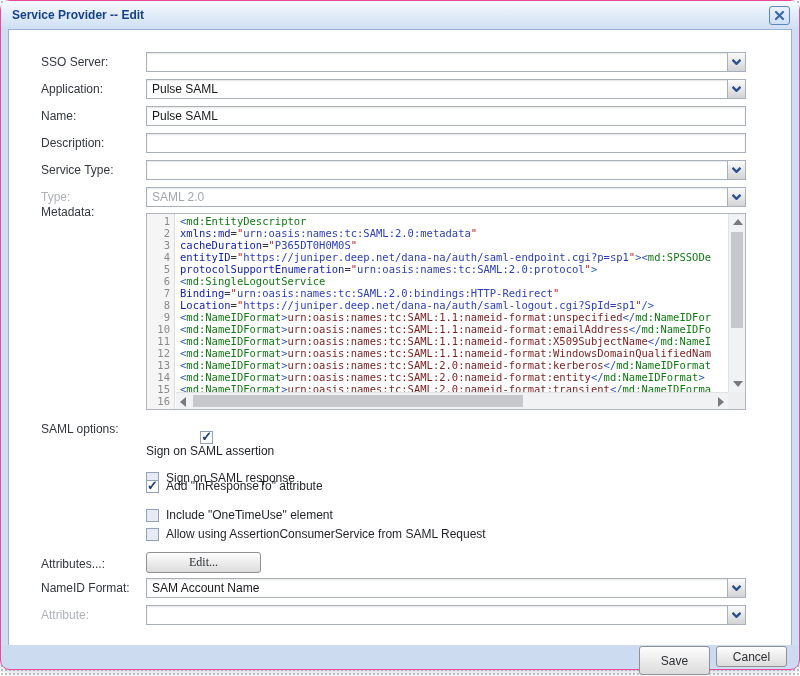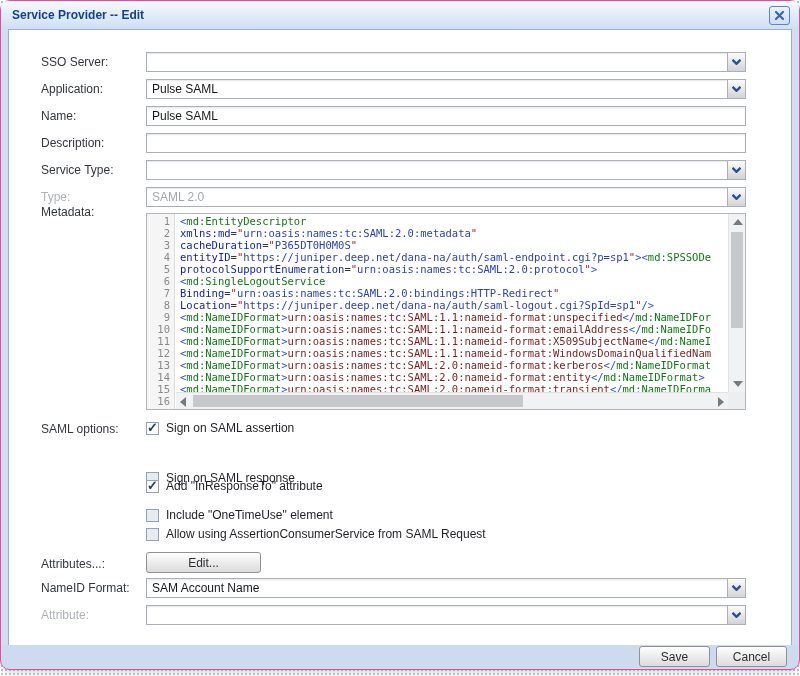--- a/index.html
+++ b/index.html
@@ -112,22 +112,22 @@
     font-size:13px;font-weight:bold;color:#1f3f77;
   }
   .cbl{font-size:12px;color:#1f2126;white-space:nowrap;}
   
   .pushbtn{
     box-sizing:border-box;border:1px solid #8f9194;border-radius:3px;
     background:linear-gradient(#fefefe,#ececec 50%,#dcdcdc);
     font-family:"Liberation Sans", sans-serif;font-size:12px;color:#2d2f33;
     text-align:center;cursor:pointer;
   }
-  .editbtn{position:absolute;left:137px;top:522px;width:115px;height:21px;}
-  .savebtn{position:absolute;right:88px;top:1px;width:71px;height:21px;}
+  .editbtn{position:absolute;left:137px;top:522px;width:115px;height:21px;font-family:Liberation Serif, serif;}
+  .savebtn{position:absolute;right:88px;top:1px;width:71px;height:29px;}
   .cancelbtn{position:absolute;right:11px;top:1px;width:71px;height:21px;}
 </style>
 </head>
 <body>
 
 <div class="dialog">
 
   <div class="titlebar">
     <span class="title">Service Provider -- Edit</span>
     <div class="closebtn">
@@ -233,21 +233,21 @@
       <div class="hsb">
         <div class="tri tri-left"></div>
         <div class="hthumb"></div>
         <div class="tri tri-right"></div>
       </div>
       <div class="sbcorner"></div>
     </div>
 
     <div class="row-label" style="top:389px">SAML options:</div>
     <div>
-        <div class="cbrow" style="top: 390px;">
+        <div class="cbrow" style="top: 401px; flex-direction: column;">
           <span class="cb checked"></span>
           <span class="cbl">Sign on SAML assertion</span>
         </div>
         <div class="cbrow" style="top: 440px;">
           <span class="cb"></span>
           <span class="cbl">Sign on SAML response</span>
         </div>
         <div class="cbrow" style="top: 448px;">
           <span class="cb checked"></span>
           <span class="cbl">Add "InResponseTo" attribute</span>

